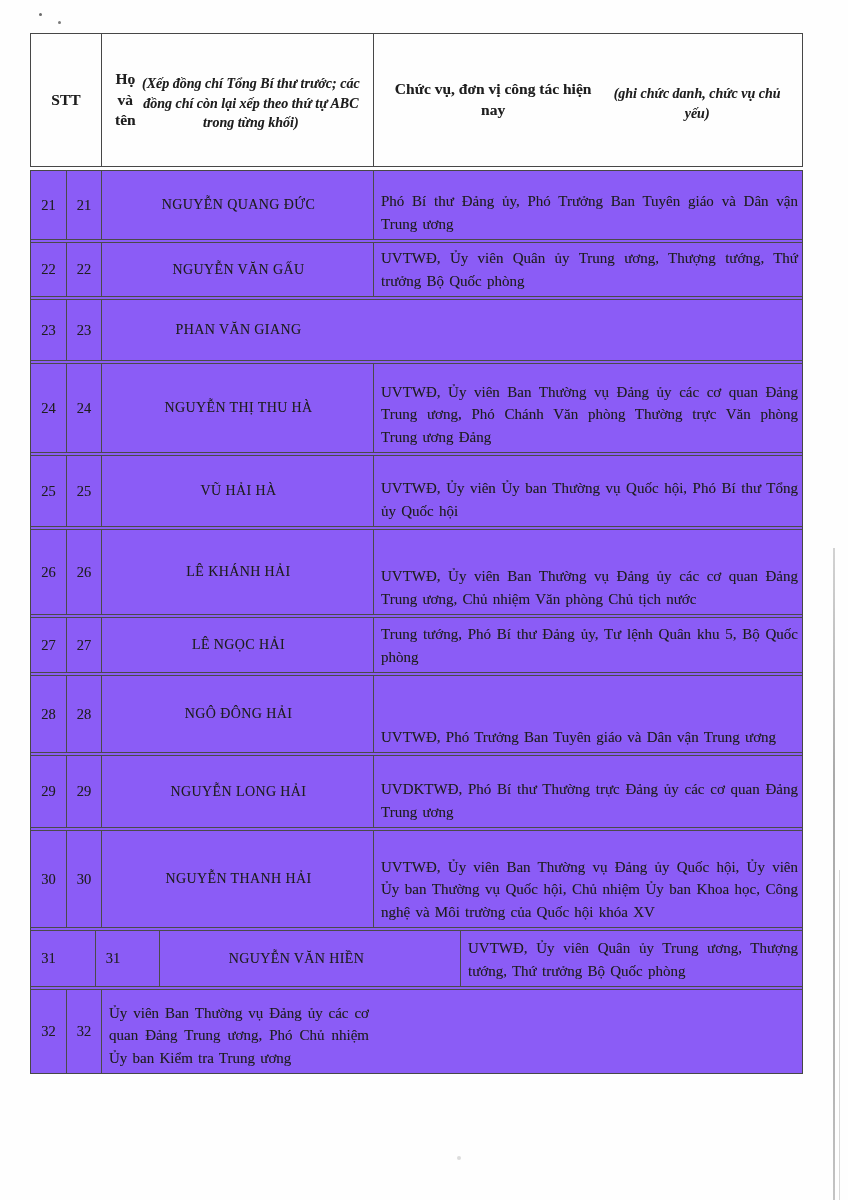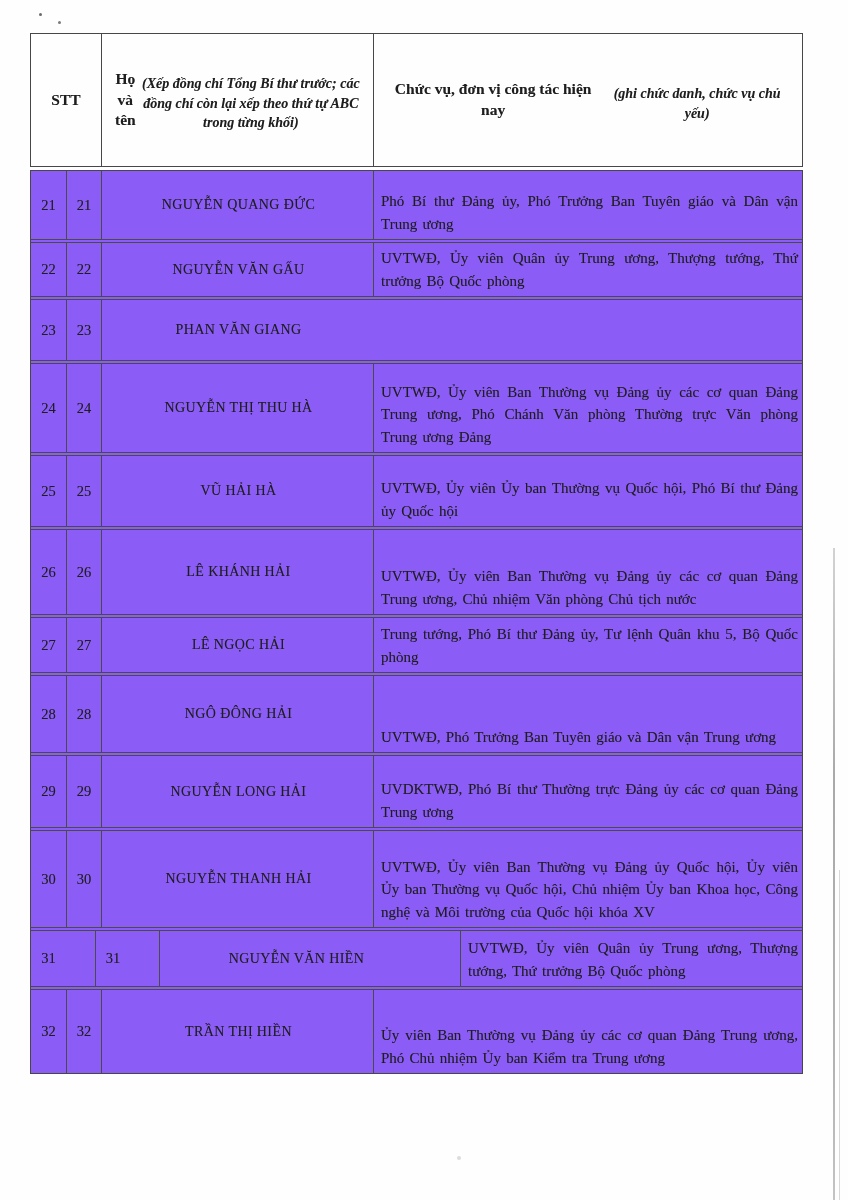--- a/index.html
+++ b/index.html
@@ -180,21 +180,21 @@
     <div class="cell num c1">
       <span class="b-no1">25</span>
     </div>
     <div class="cell num c2">
       <span class="b-no2">25</span>
     </div>
     <div class="cell c3">
       <span class="b-name">VŨ HẢI HÀ</span>
     </div>
     <div class="cell c4">
-      <span class="b-pos">UVTWĐ, Ủy viên Ủy ban Thường vụ Quốc hội, Phó Bí thư Đảng ủy Quốc hội</span>
+      <span class="b-pos">UVTWĐ, Ủy viên Ủy ban Thường vụ Quốc hội, Phó Bí thư Tổng ủy Quốc hội</span>
     </div>
   </div>
 
   <div class="trow">
     <div class="cell num c1">
       <span class="b-no1">26</span>
     </div>
     <div class="cell num c2">
       <span class="b-no2">26</span>
     </div>
@@ -281,22 +281,19 @@
     </div>
   </div>
 
   <div class="trow">
     <div class="cell num c1">
       <span class="b-no1">32</span>
     </div>
     <div class="cell num c2">
       <span class="b-no2">32</span>
     </div>
-    <div class="cell c3">
-      <span class="b-name">TRẦN THỊ HIỀN</span>
-    </div>
     <div class="cell c4">
       <span class="b-pos">Ủy viên Ban Thường vụ Đảng ủy các cơ quan Đảng Trung ương, Phó Chủ nhiệm Ủy ban Kiểm tra Trung ương</span>
     </div>
   </div>
 </div>
   </div>
 </div>
 
 </body></html>

